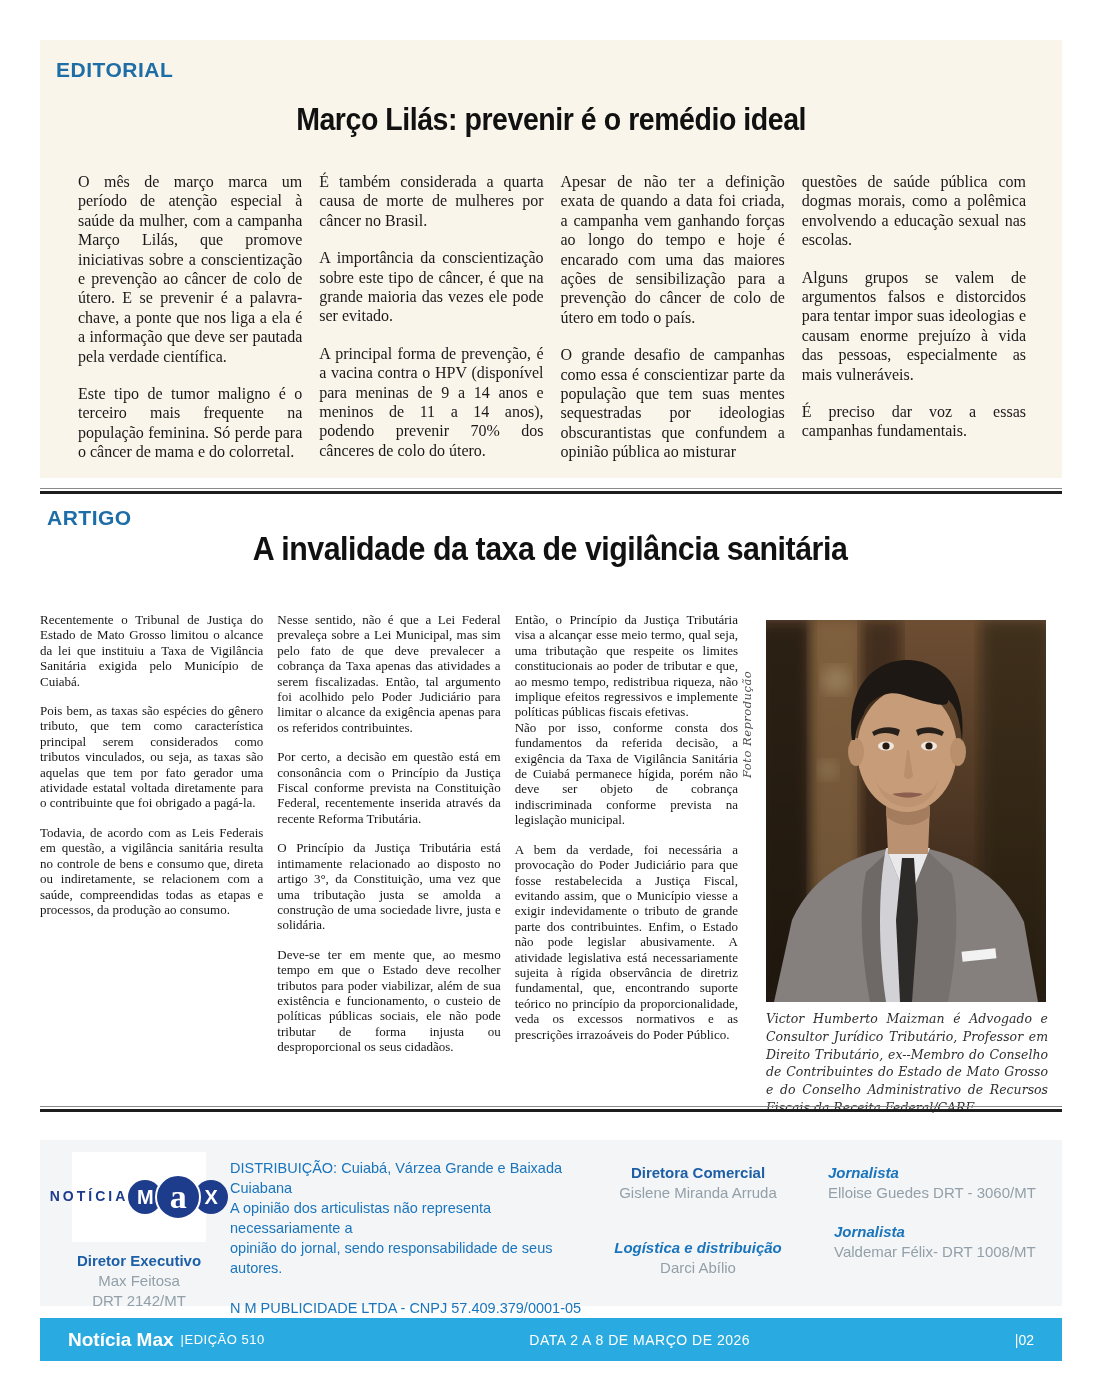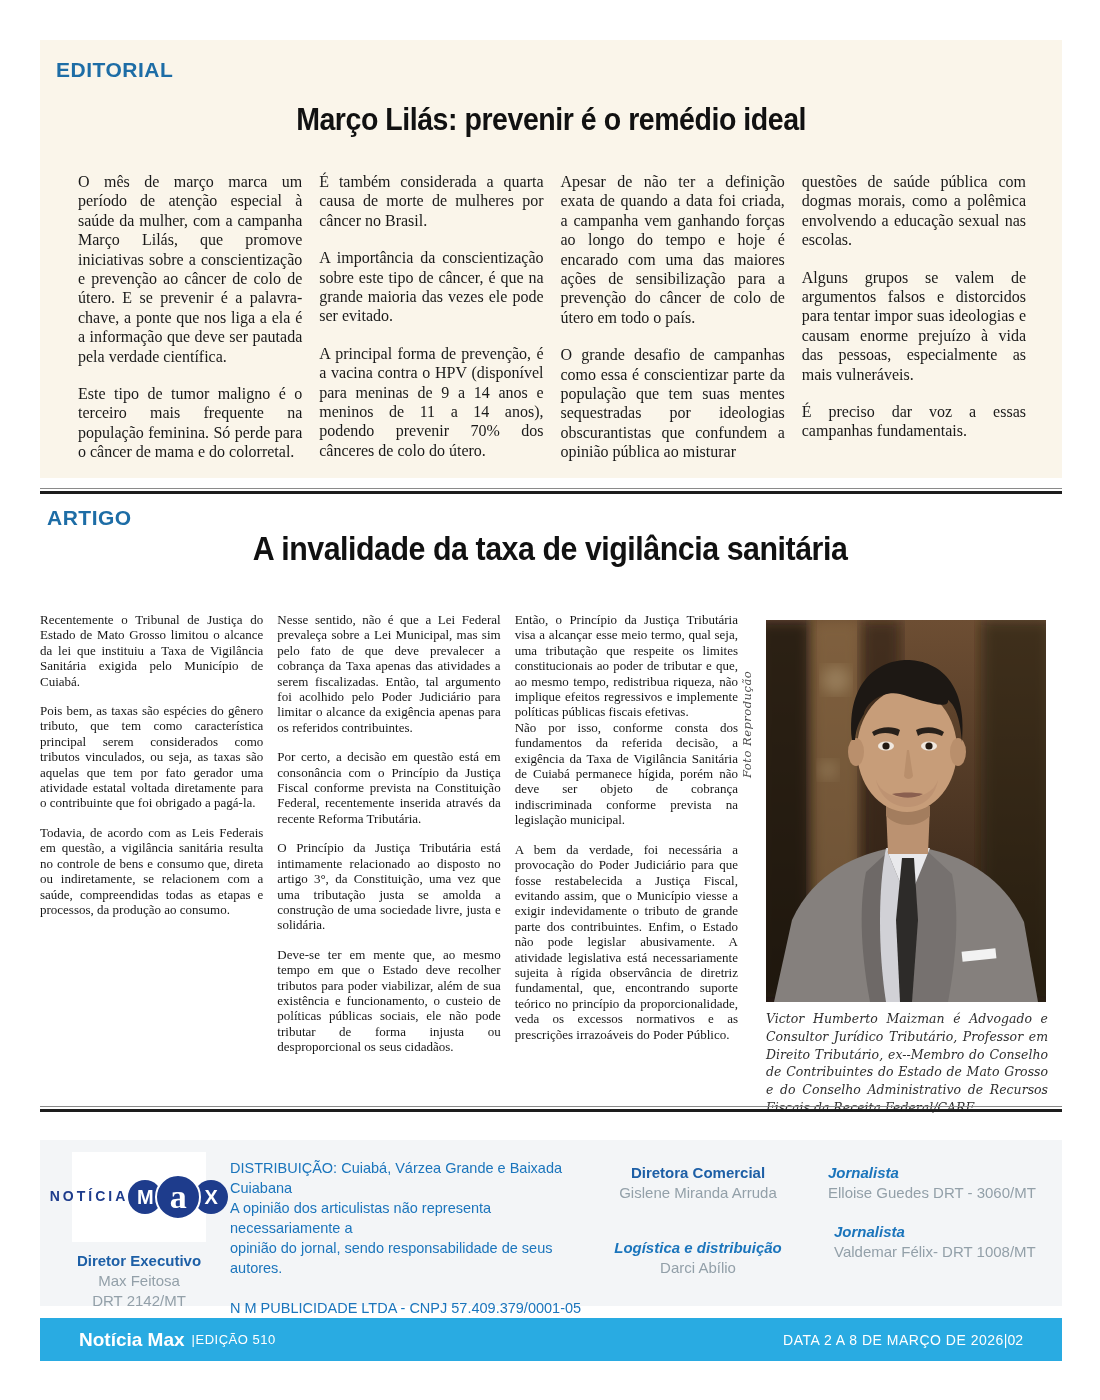--- a/index.html
+++ b/index.html
@@ -50,24 +50,24 @@
   .f-label-it { color:#1b75bc; font-weight:bold; font-style:italic; font-size:15px; }
   .f-name { color:#93a0a9; font-size:15px; margin-top:3px; }
   .dist-col { position:absolute; left:190px; top:18px; width:360px; color:#1b75bc; font-size:14.5px; line-height:20px; }
   .dist-col .block2 { margin-top:20px; }
   .commercial-col { position:absolute; left:548px; top:24px; width:220px; text-align:center; }
   .commercial-col .group2 { margin-top:38px; }
   .journalist-col { position:absolute; left:788px; top:24px; width:225px; text-align:left; }
   .journalist-col .group2 { margin-top:22px; }
 
   
-  .bottom-bar { position:absolute; left:40px; top:1318px; width:1022px; height:43px; background:#29abe2; color:#ffffff; display:flex; align-items:center; padding:0 39px; }
+  .bottom-bar { position:absolute; left:40px; top:1318px; width:1022px; height:43px; background:#29abe2; color:#ffffff; display:flex; align-items:center; padding:0 28px; }
   .bar-brand { font-weight:bold; font-size:19px; }
   .bar-edition { font-size:13px; margin-left:7px; letter-spacing:0.5px; }
-  .bar-date { flex:1; text-align:right; font-size:14px; letter-spacing:0.5px; }
+  .bar-date { flex:1; text-align:center; font-size:14px; letter-spacing:0.5px; }
   .bar-page { font-size:14px; }
 </style>
 </head>
 <body>
 
 <section class="editorial-block">
   <div class="kicker editorial-kicker">EDITORIAL</div>
   <div class="editorial-title-wrap">
     <span class="big-title">Março Lilás: prevenir é o remédio ideal</span>
   </div>

